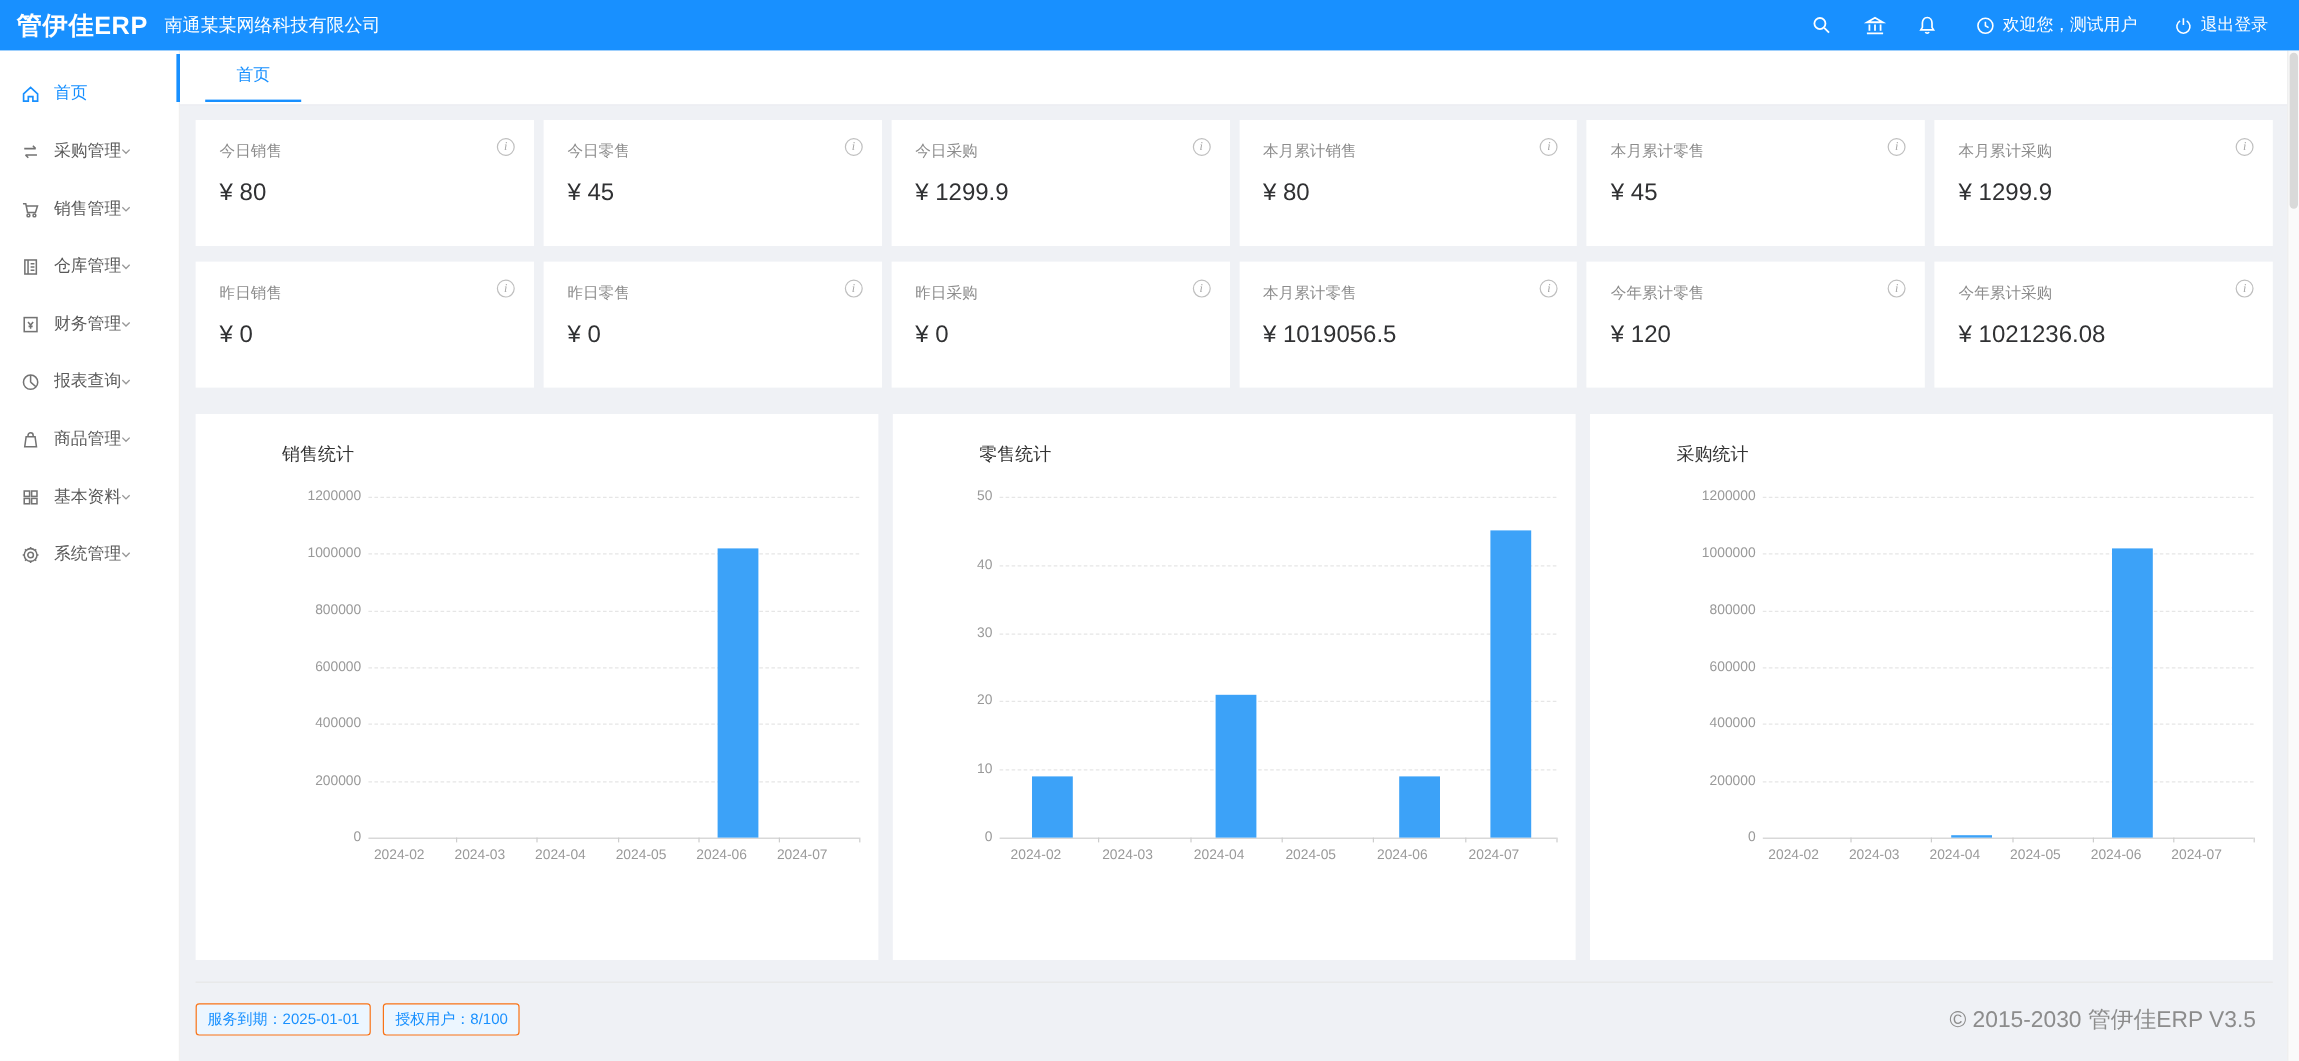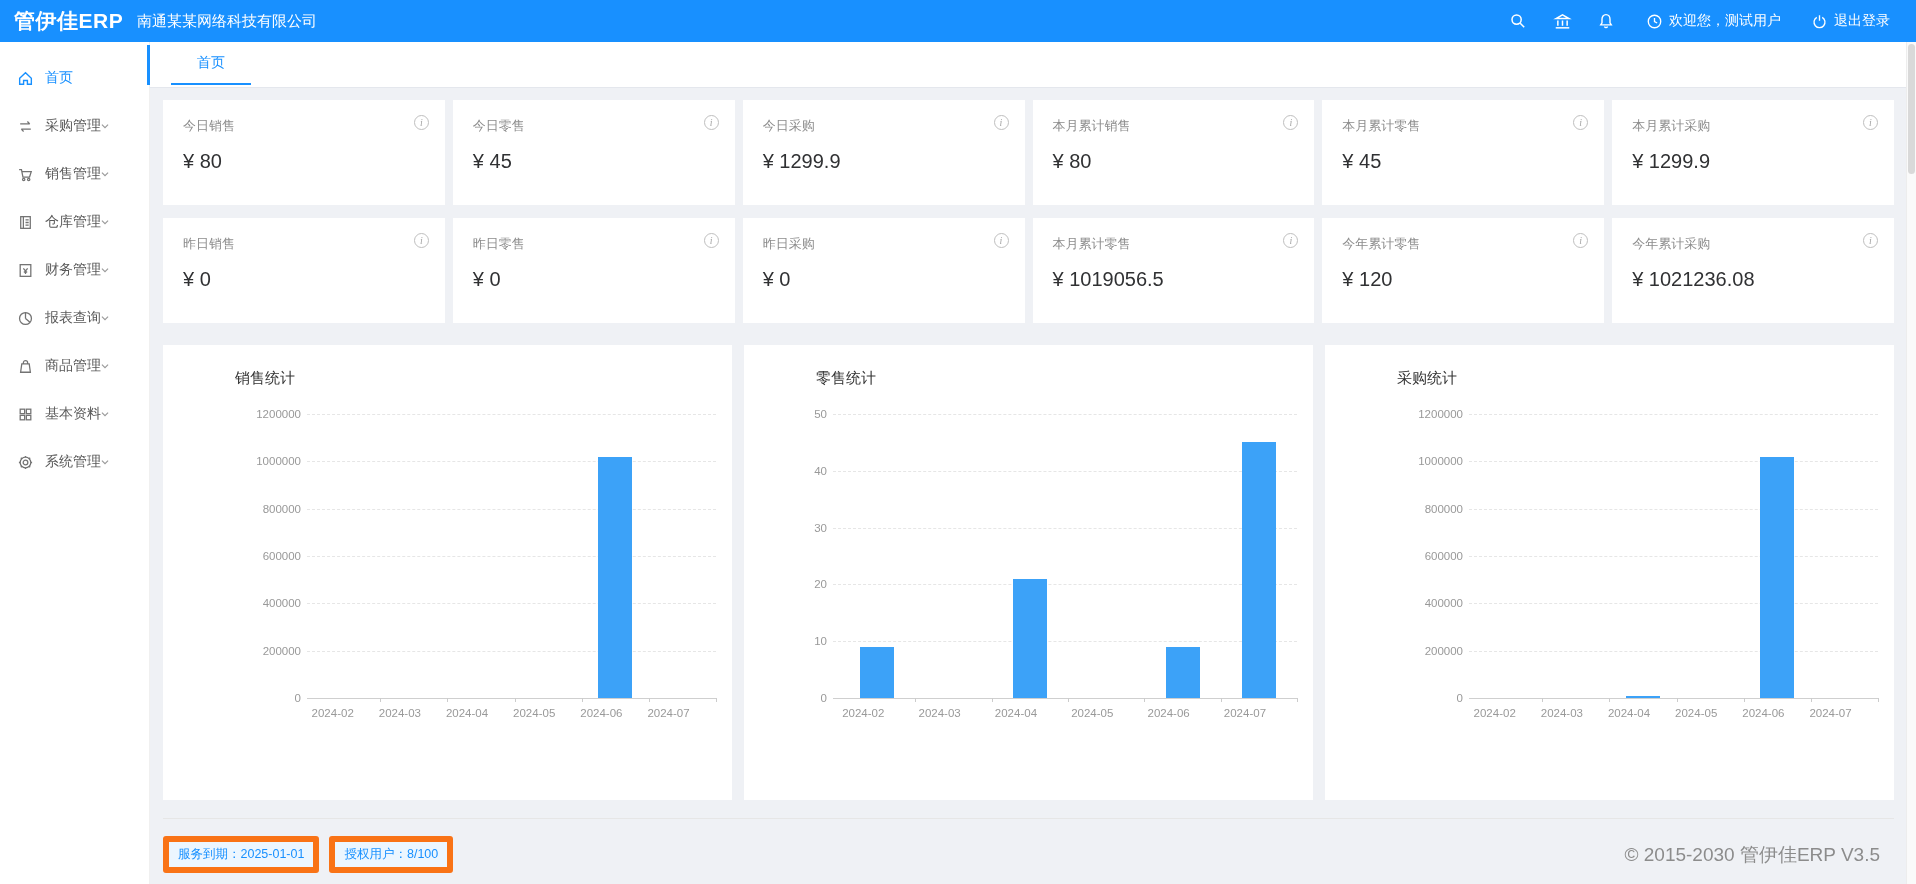--- a/index.html
+++ b/index.html
@@ -55,21 +55,21 @@
   .y-label { text-align:right; height:14px; line-height:14px; }
   .x-label { width:70px; text-align:left; }
   .gridline { position:absolute; height:0; border-top:1px dashed #e6e6e6; }
   .gridline.zero { border-top:1px solid #cfcfcf; }
   .xtick { position:absolute; width:1px; height:4px; background:#ccc; }
   .bar { position:absolute; cursor:pointer; }
 
   
   .footer { margin-top:18px; border-top:1px solid #e6e6e6; padding-top:17px;
     display:flex; align-items:center; }
-  .badge { font-size:12.5px; color:#1890ff; background:#ecf6ff; border:6px solid #f97316;
+  .badge { font-size:12.5px; color:#1890ff; background:#ecf6ff; border:1px solid #f97316;
     border-radius:3px; padding:4px 9px; margin-right:10px; }
   .copyright { margin-left:auto; font-size:19px; color:#8c8c8c; padding-right:14px; }
 
   
   .scrollbar { position:absolute; top:42px; right:0; width:10px; bottom:0;
     background:#fafafa; border-left:1px solid #ededed; }
   .scroll-thumb { position:absolute; top:2px; left:1px; width:7px; height:130px;
     background:#d9d9d9; border-radius:4px; }
   svg { display:block; }
 </style>

